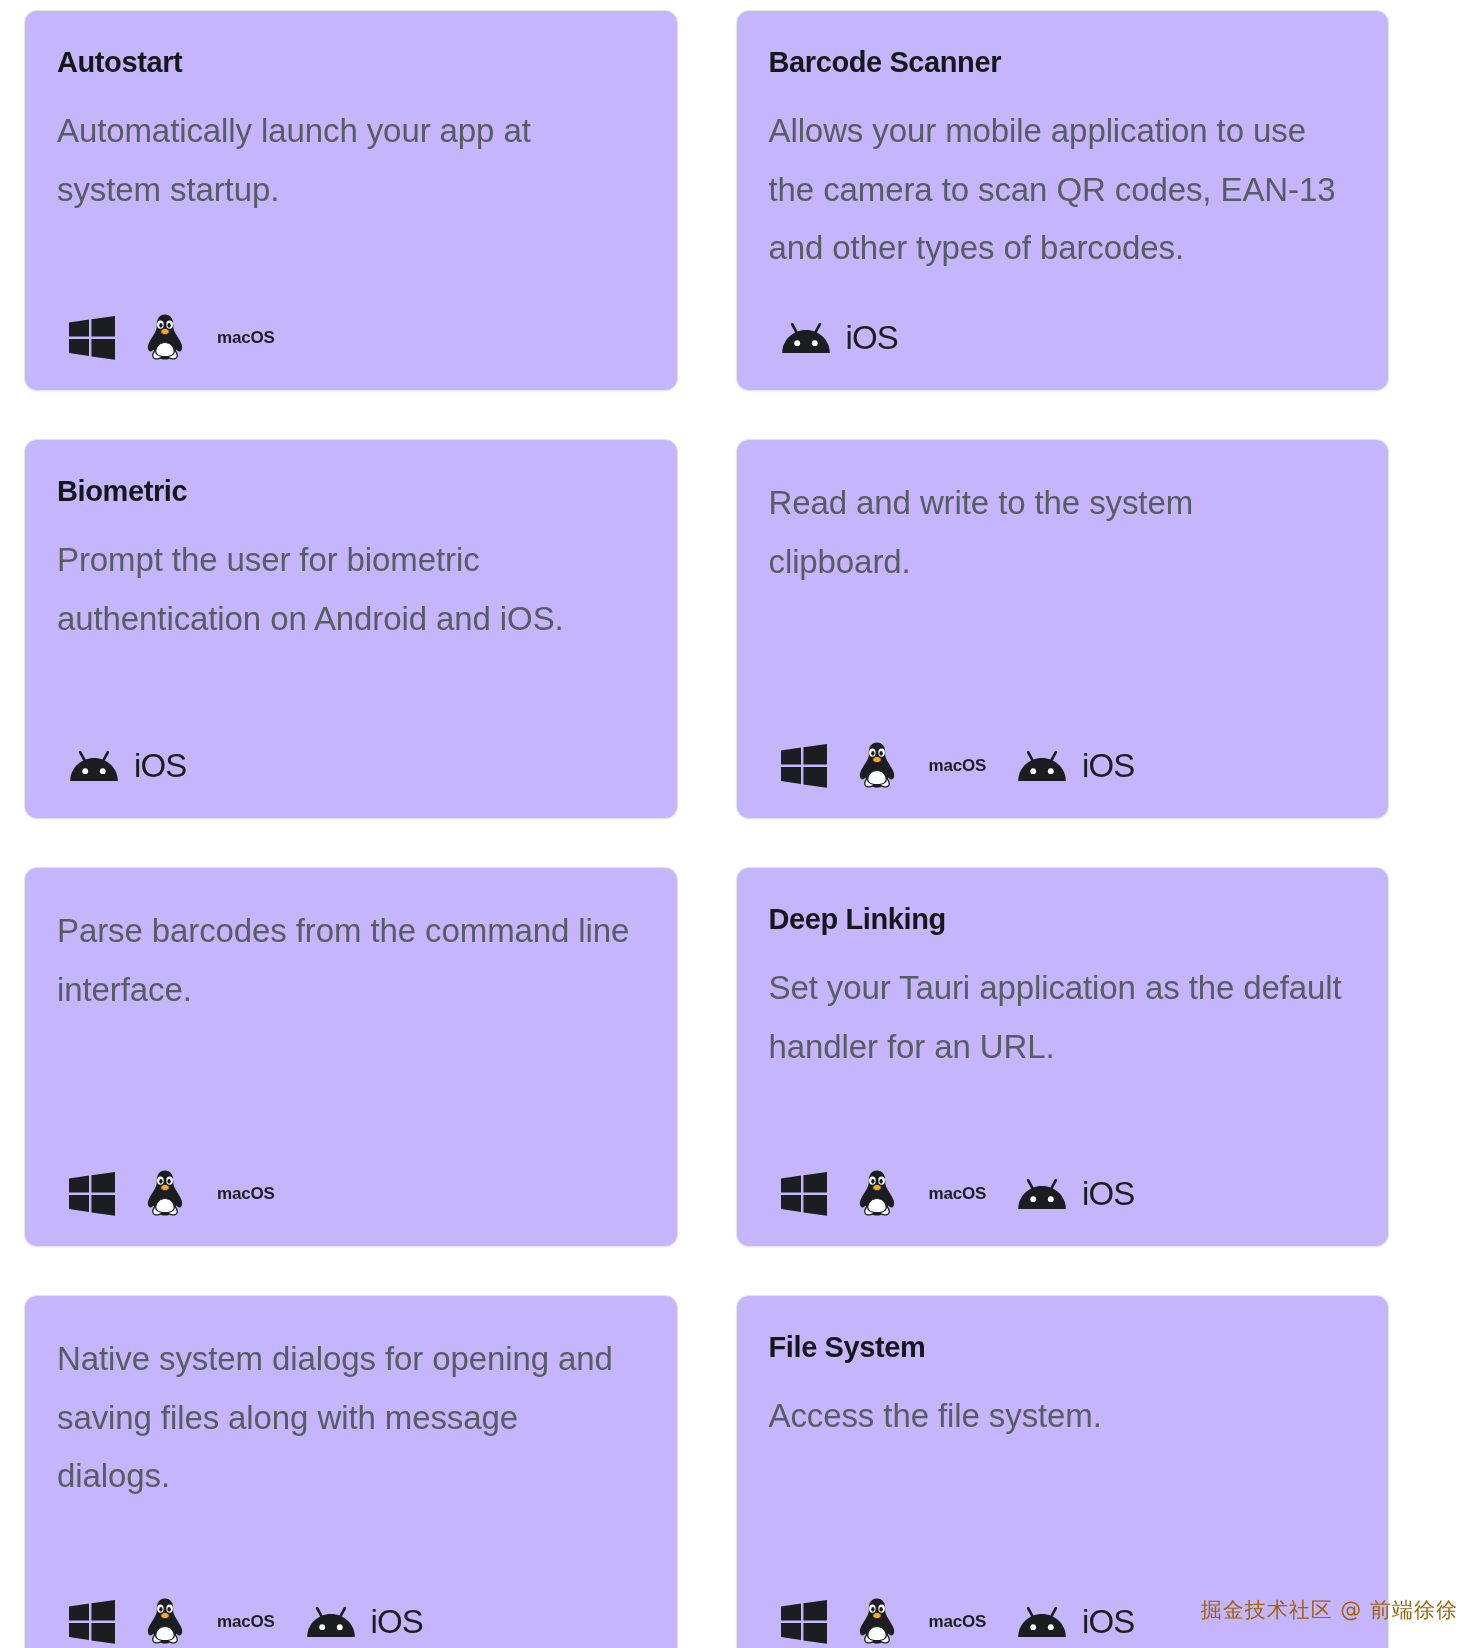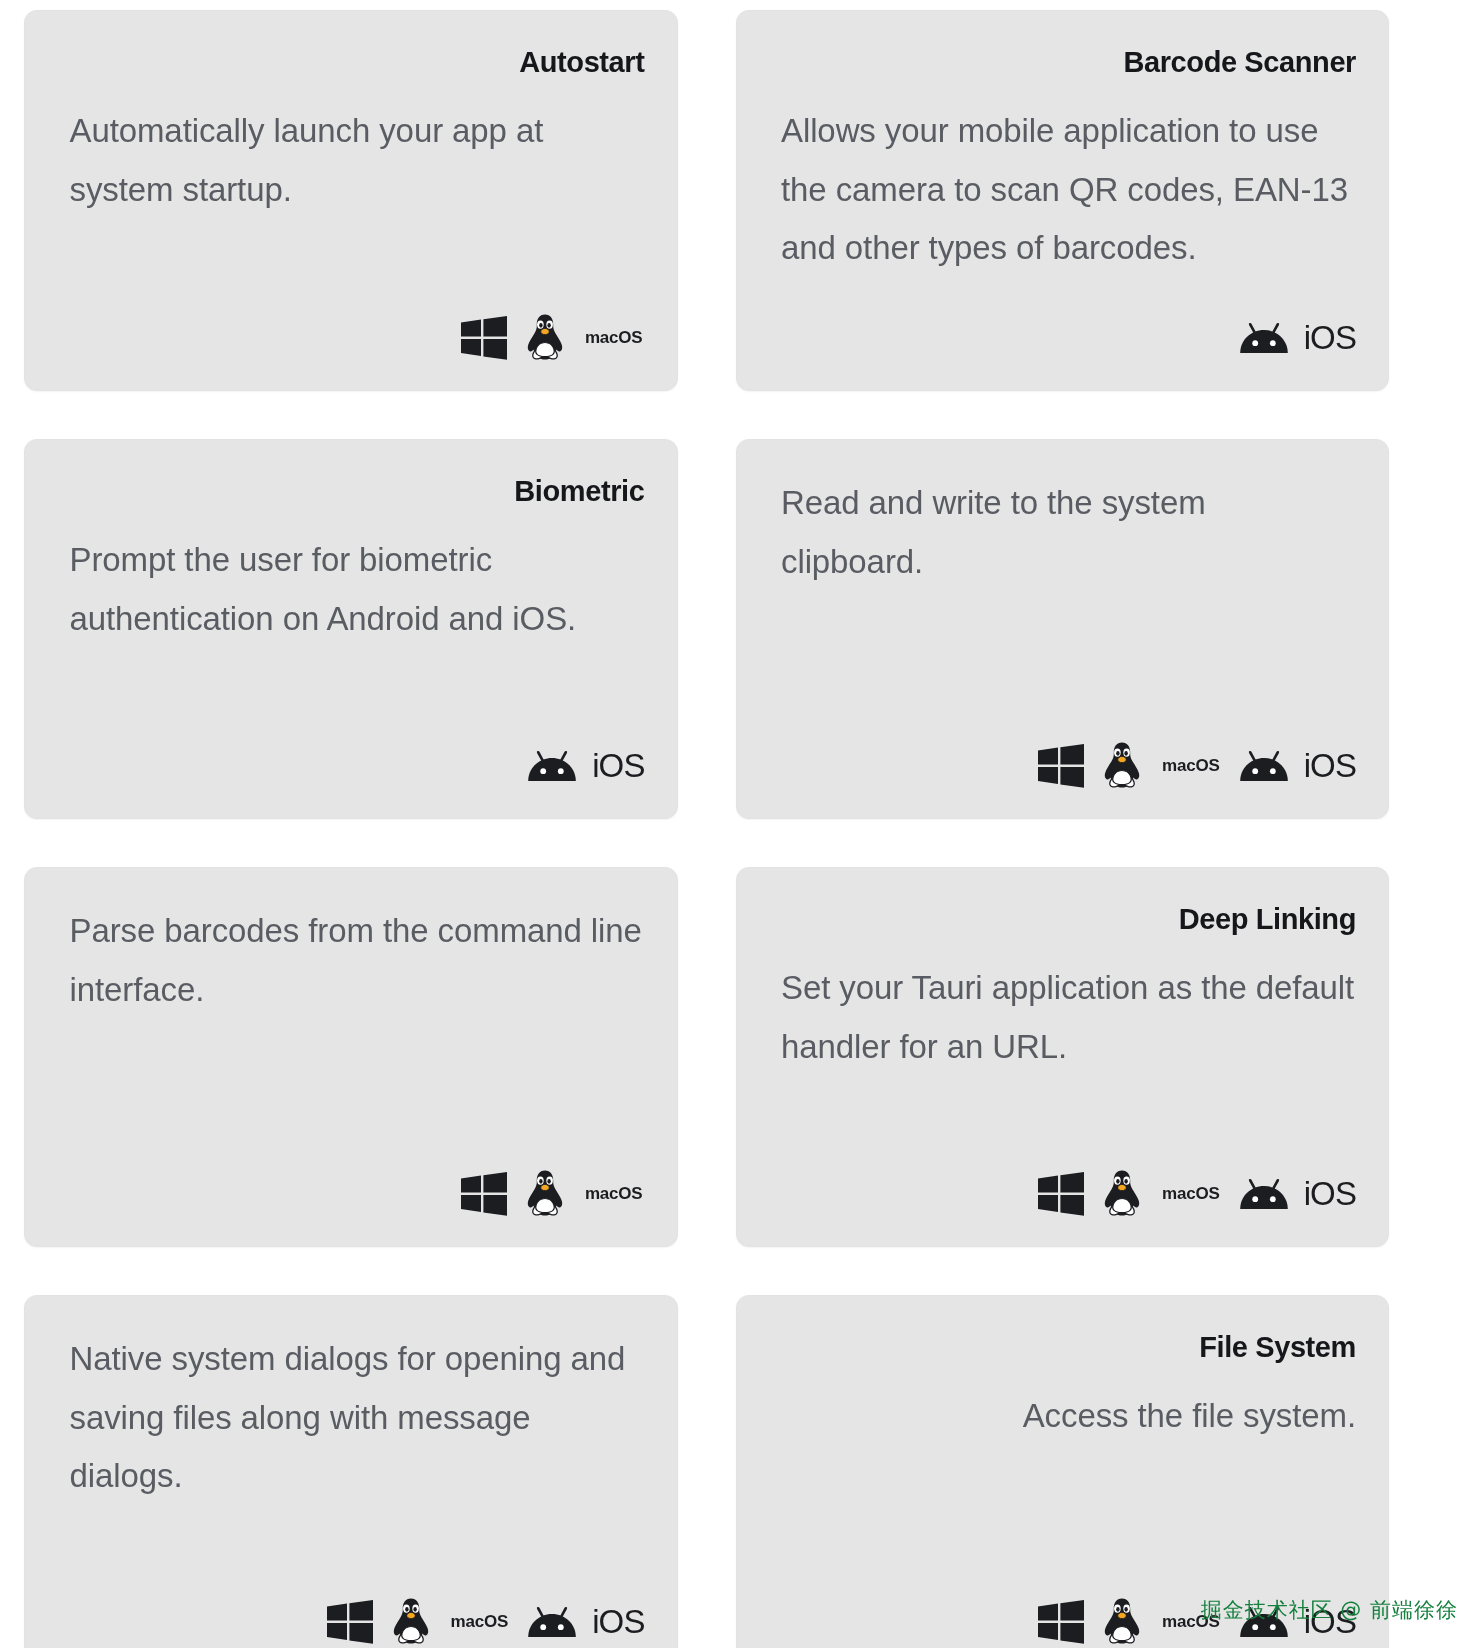--- a/index.html
+++ b/index.html
@@ -24,29 +24,28 @@
   .grid {
     display: grid;
     grid-template-columns: 1fr 1fr;
     column-gap: 58px;
     row-gap: 48px;
     padding: 10px 95px 0 24px;
   }
 
   
   .card {
-    background: #e5e5e5;
+    background: #c4b5fd;
     border: 1px solid #e3e3e5;
     border-radius: 13px;
     box-shadow: 0 1px 2px rgba(0,0,0,0.045), 0 0 0 0.5px rgba(0,0,0,0.012);
     padding: 34px 32px 26px 32px;
     min-height: 380px;
     display: flex;
     flex-direction: column;
-    align-items: flex-end;
   }
 
   .card-title {
     font-size: 29px;
     font-weight: 700;
     letter-spacing: -0.4px;
     color: #16171a;
     line-height: 1.2;
     margin-bottom: 22px;
   }
@@ -63,21 +62,21 @@
   .card-spacer { flex: 1 1 auto; min-height: 34px; }
 
   
   .platforms {
     display: flex;
     align-items: center;
     gap: 17px;
     height: 52px;
   }
 
-  .plat { display: inline-flex; align-items: center; justify-content: center; }
+  .plat { display: inline-flex; align-items: center; justify-content: center; margin-left: 12px; }
 
   .plat svg { display: block; }
 
   .plat-macos {
     font-size: 17px;
     font-weight: 700;
     letter-spacing: -0.2px;
     color: #1c1d20;
     padding: 0 2px;
   }
@@ -89,21 +88,21 @@
     color: #1c1d20;
     margin-left: -2px;
   }
 
   
   .watermark {
     position: absolute;
     right: 26px;
     bottom: 24px;
     font-size: 21px;
-    color: #15803d;
+    color: #a16207;
     letter-spacing: 1px;
     white-space: nowrap;
     font-family: "DejaVu Sans", "Liberation Sans", sans-serif;
   }
 </style>
 </head>
 <body>
 
 <div class="page">
   <div class="grid">

